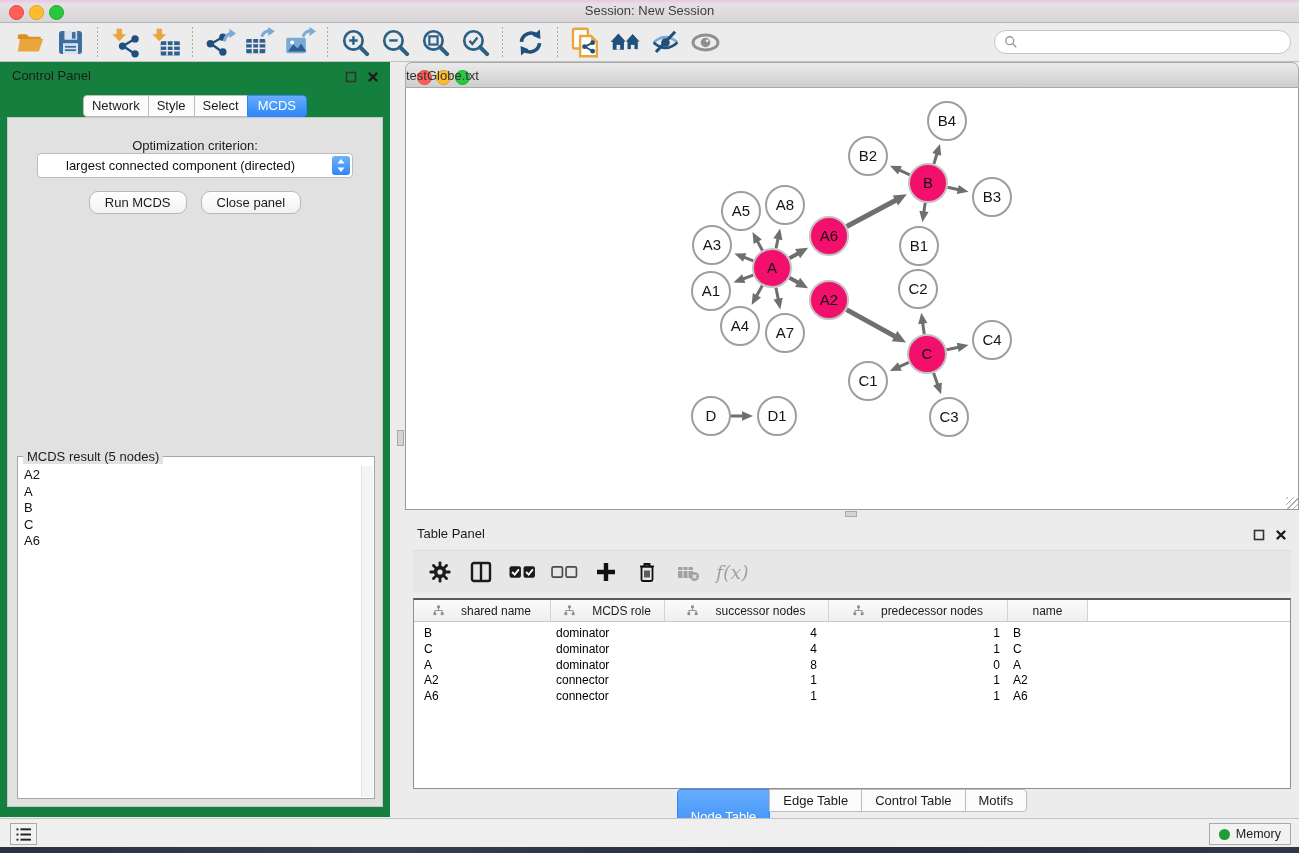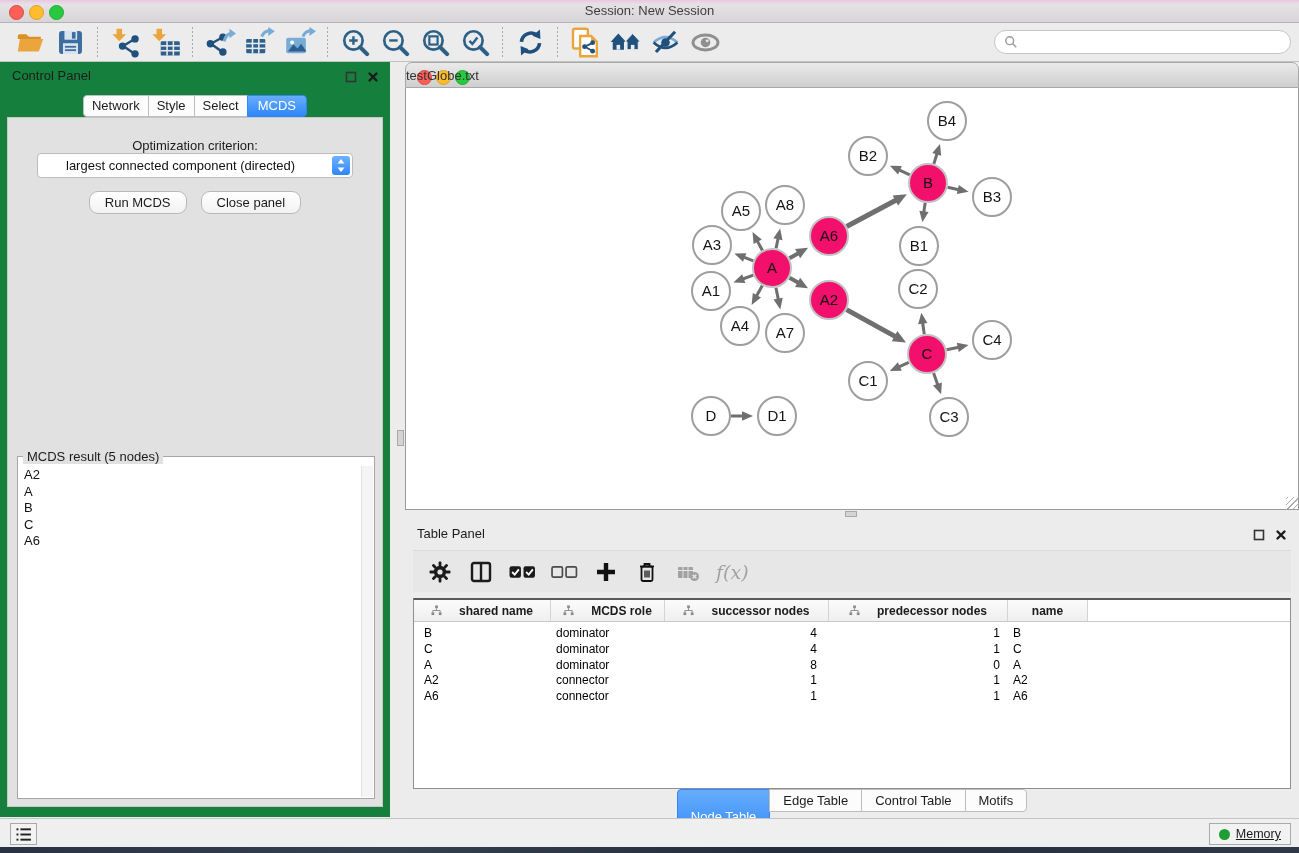--- a/index.html
+++ b/index.html
@@ -51,36 +51,36 @@
   .handle{position:absolute;background:#D4D4D4;border:1px solid #A9A9A9;box-sizing:border-box;}
   
   .table-panel{position:absolute;left:405px;top:520px;width:894px;height:297px;background:#ECECEC;}
   .tp-toolbar{position:absolute;left:8px;right:8px;top:30px;height:42px;background:#E7E7E7;border-top:1px solid #DCDCDC;display:flex;align-items:center;gap:15px;padding-left:14px;box-sizing:border-box;}
   .tp-btn{display:flex;align-items:center;justify-content:center;min-width:26px;height:28px;cursor:default;}
   .i24{width:24px;height:24px;display:block;}
   .i26x15{width:27px;height:16px;display:block;}
   .fx-label{font-family:"DejaVu Serif",serif;font-style:italic;font-size:19px;color:#9E9E9E;}
   .tp-table{position:absolute;left:8px;right:8px;top:78px;height:191px;background:#fff;border:1px solid #8F8F8F;border-top:2px solid #5A5A5A;box-sizing:border-box;overflow:hidden;}
   .thead{display:flex;height:21px;border-bottom:1px solid #C9C9C9;}
-  .th{display:flex;align-items:center;justify-content:center;gap:17px;font-size:12px;color:#1b1b1b;background:linear-gradient(#FBFBFB,#EFEFEF);border-right:1px solid #D4D4D4;box-sizing:border-box;font-weight:bold;}
+  .th{display:flex;align-items:center;justify-content:center;gap:17px;font-size:12px;color:#1b1b1b;background:linear-gradient(#FBFBFB,#EFEFEF);border-right:1px solid #D4D4D4;box-sizing:border-box;}
   .tbody{padding-top:4px;}
   .trow{display:flex;height:15.8px;}
   .td{font-size:12px;color:#000;line-height:15.8px;box-sizing:border-box;white-space:nowrap;overflow:hidden;}
   .td.l{text-align:left;padding-left:10px;}
   .td.l2{text-align:left;padding-left:5px;}
   .td.r{text-align:right;padding-right:12px;}
   .td.r2{text-align:right;padding-right:8px;}
   .tp-tabs{position:absolute;left:0;top:269px;width:100%;display:flex;justify-content:center;}
   .tp-tabs .tab{height:21px;line-height:21px;padding:0 13px;}
   .tp-tabs .tab.sel{padding:16px 13px;}
   
   .status-bar{position:absolute;left:0;top:818px;width:100%;height:29px;background:#EFEFEF;border-top:1px solid #C4C4C4;box-sizing:border-box;}
   .sb-btn{position:absolute;top:4px;height:22px;border:1px solid #A9A9A9;background:#F2F2F2;display:flex;align-items:center;justify-content:center;box-sizing:border-box;cursor:default;}
   .mem-dot{width:11px;height:11px;border-radius:50%;background:#1E9E33;margin-right:6px;}
-  .mem-label{font-size:12.5px;color:#1b1b1b;text-decoration:underline;}
+  .mem-label{font-size:12.5px;color:#1b1b1b;}
   .desktop-strip{position:absolute;left:0;top:847px;width:100%;height:6px;background:linear-gradient(90deg,#283243,#35404F 30%,#232D3C 60%,#2E3847);}
 </style>
 </head>
 <body>
 
 <div id="app">
 
   <div class="titlebar">
     <span class="tl r" style="left:9px"></span>
     <span class="tl y" style="left:29px"></span>

